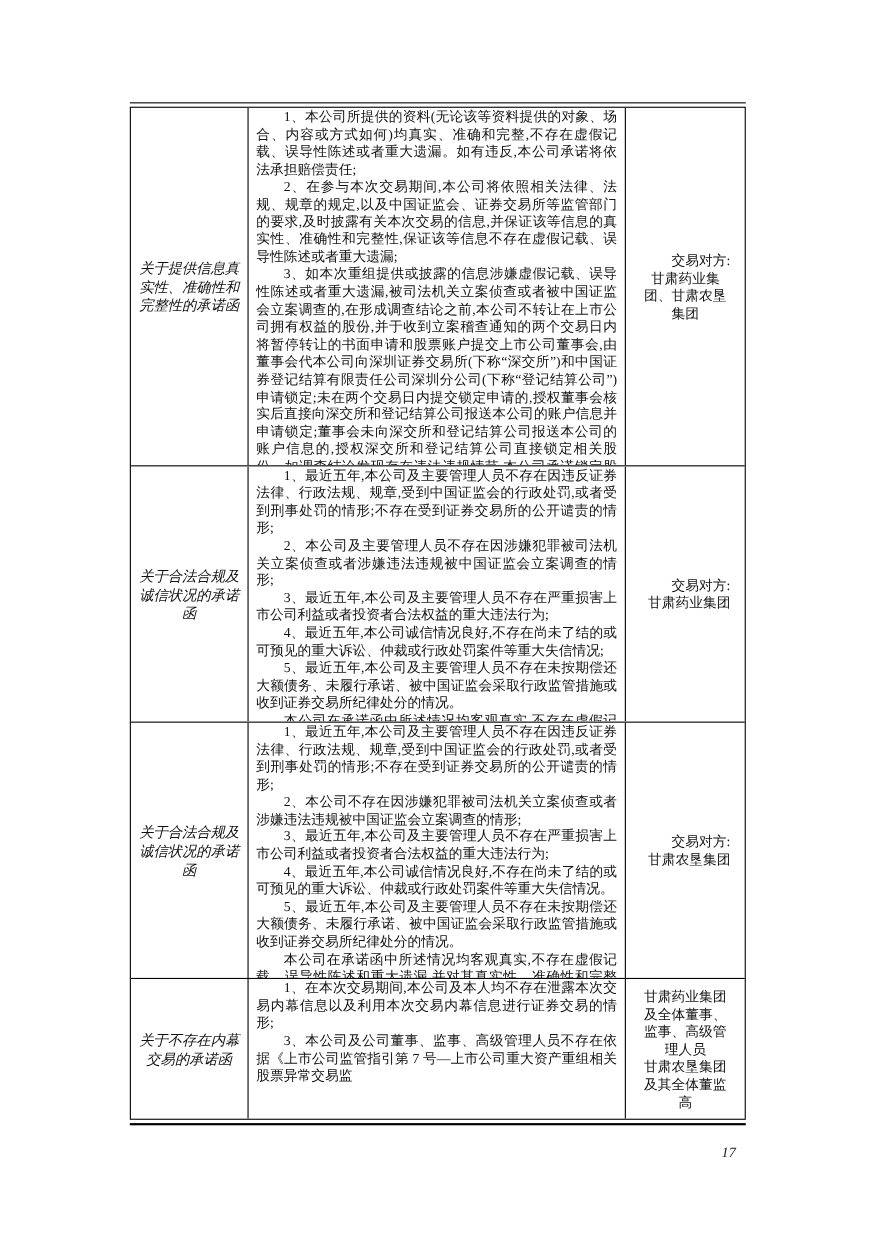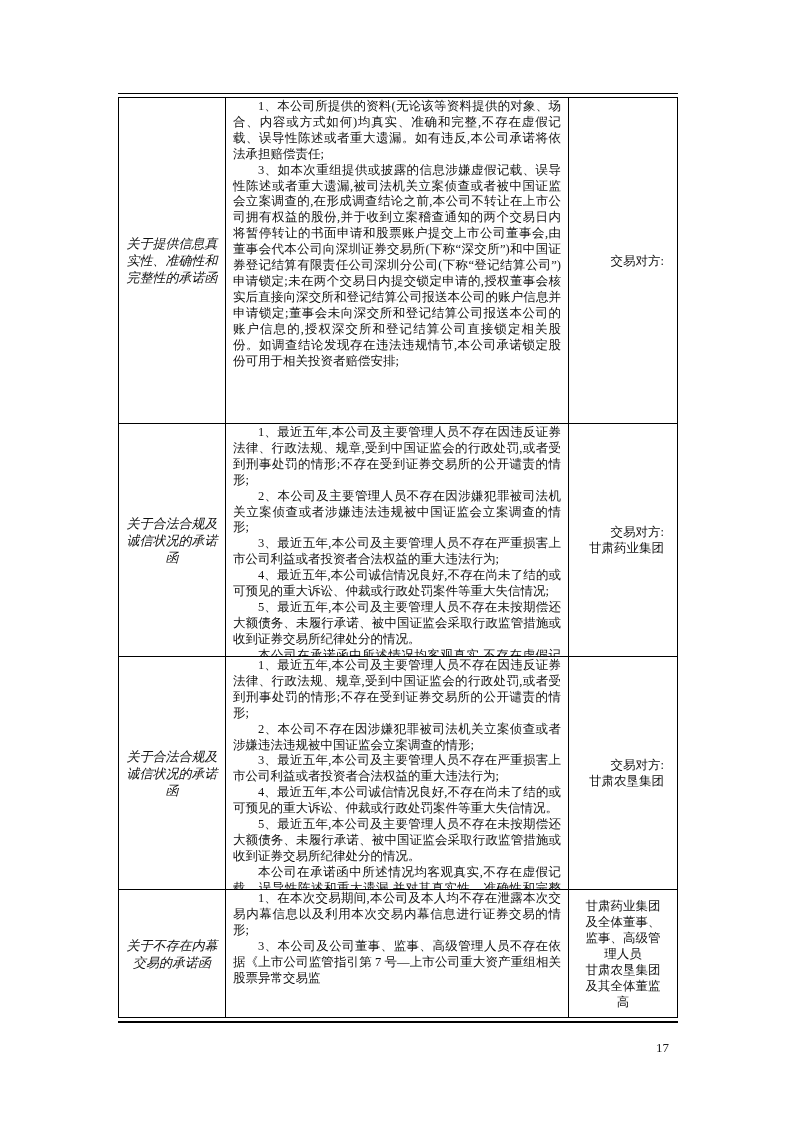--- a/index.html
+++ b/index.html
@@ -71,41 +71,44 @@
     font-size: 12.5px;
     line-height: 16px;
     overflow: hidden;
   }
   .cell-party span { display: block; }
   .page-number {
     position: absolute;
     left: 656px; top: 1040px;
     font-size: 13px;
     color: #1a1a1a;
+    font-style: italic;
   }
 </style>
 </head>
 <body>
 
 <div class="page">
 
   <div class="doc-table">
     <div class="doc-table-inner">
 
       <div class="trow row-1">
         <div class="cell-label">
           <span>关于提供信息真实性、准确性和完整性的承诺函</span>
         </div>
         <div class="cell-text">
           <p>1、本公司所提供的资料(无论该等资料提供的对象、场合、内容或方式如何)均真实、准确和完整,不存在虚假记载、误导性陈述或者重大遗漏。如有违反,本公司承诺将依法承担赔偿责任;</p>
+          <p>2、在参与本次交易期间,本公司将依照相关法律、法规、规章的规定,以及中国证监会、证券交易所等监管部门的要求,及时披露有关本次交易的信息,并保证该等信息的真实性、准确性和完整性,保证该等信息不存在虚假记载、误导性陈述或者重大遗漏;</p>
           <p>3、如本次重组提供或披露的信息涉嫌虚假记载、误导性陈述或者重大遗漏,被司法机关立案侦查或者被中国证监会立案调查的,在形成调查结论之前,本公司不转让在上市公司拥有权益的股份,并于收到立案稽查通知的两个交易日内将暂停转让的书面申请和股票账户提交上市公司董事会,由董事会代本公司向深圳证券交易所(下称“深交所”)和中国证券登记结算有限责任公司深圳分公司(下称“登记结算公司”)申请锁定;未在两个交易日内提交锁定申请的,授权董事会核实后直接向深交所和登记结算公司报送本公司的账户信息并申请锁定;董事会未向深交所和登记结算公司报送本公司的账户信息的,授权深交所和登记结算公司直接锁定相关股份。如调查结论发现存在违法违规情节,本公司承诺锁定股份可用于相关投资者赔偿安排;</p>
 
         </div>
         <div class="cell-party">
           <span>交易对方:</span>
+          <span>甘肃药业集团、甘肃农垦集团</span>
         </div>
       </div>
 
       <div class="trow row-2">
         <div class="cell-label">
           <span>关于合法合规及诚信状况的承诺函</span>
         </div>
         <div class="cell-text">
           <p>1、最近五年,本公司及主要管理人员不存在因违反证券法律、行政法规、规章,受到中国证监会的行政处罚,或者受到刑事处罚的情形;不存在受到证券交易所的公开谴责的情形;</p>
           <p>2、本公司及主要管理人员不存在因涉嫌犯罪被司法机关立案侦查或者涉嫌违法违规被中国证监会立案调查的情形;</p>

